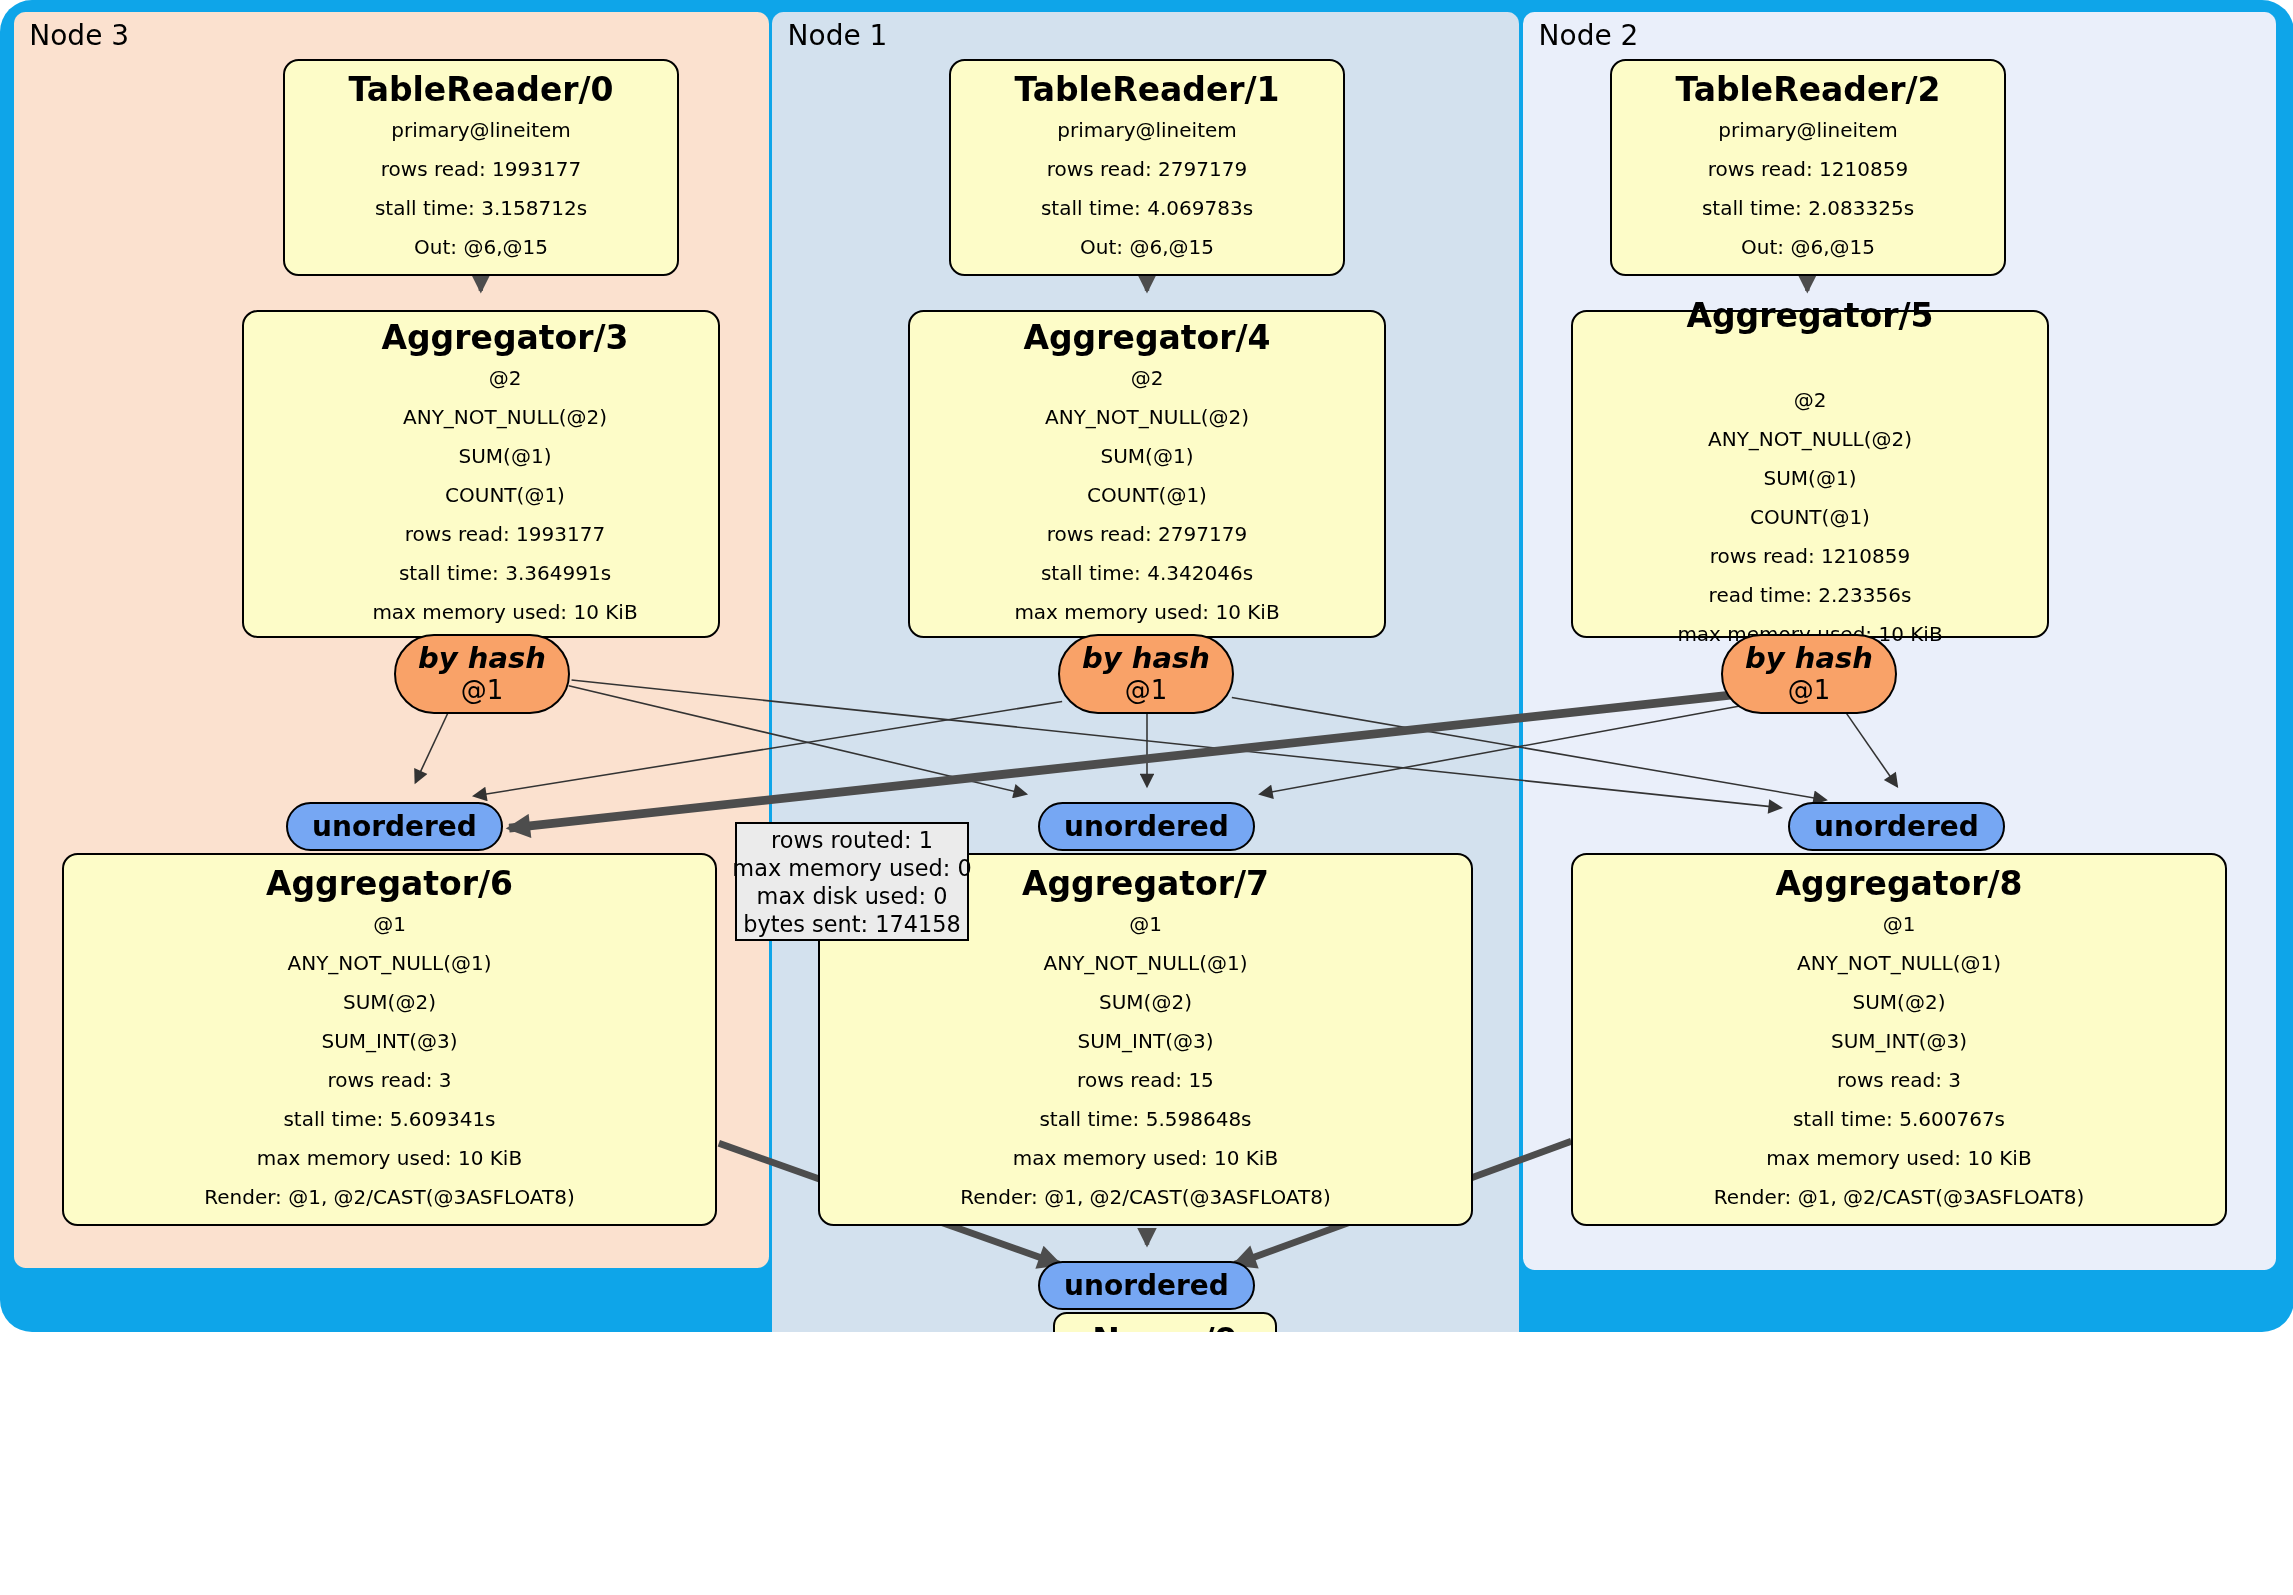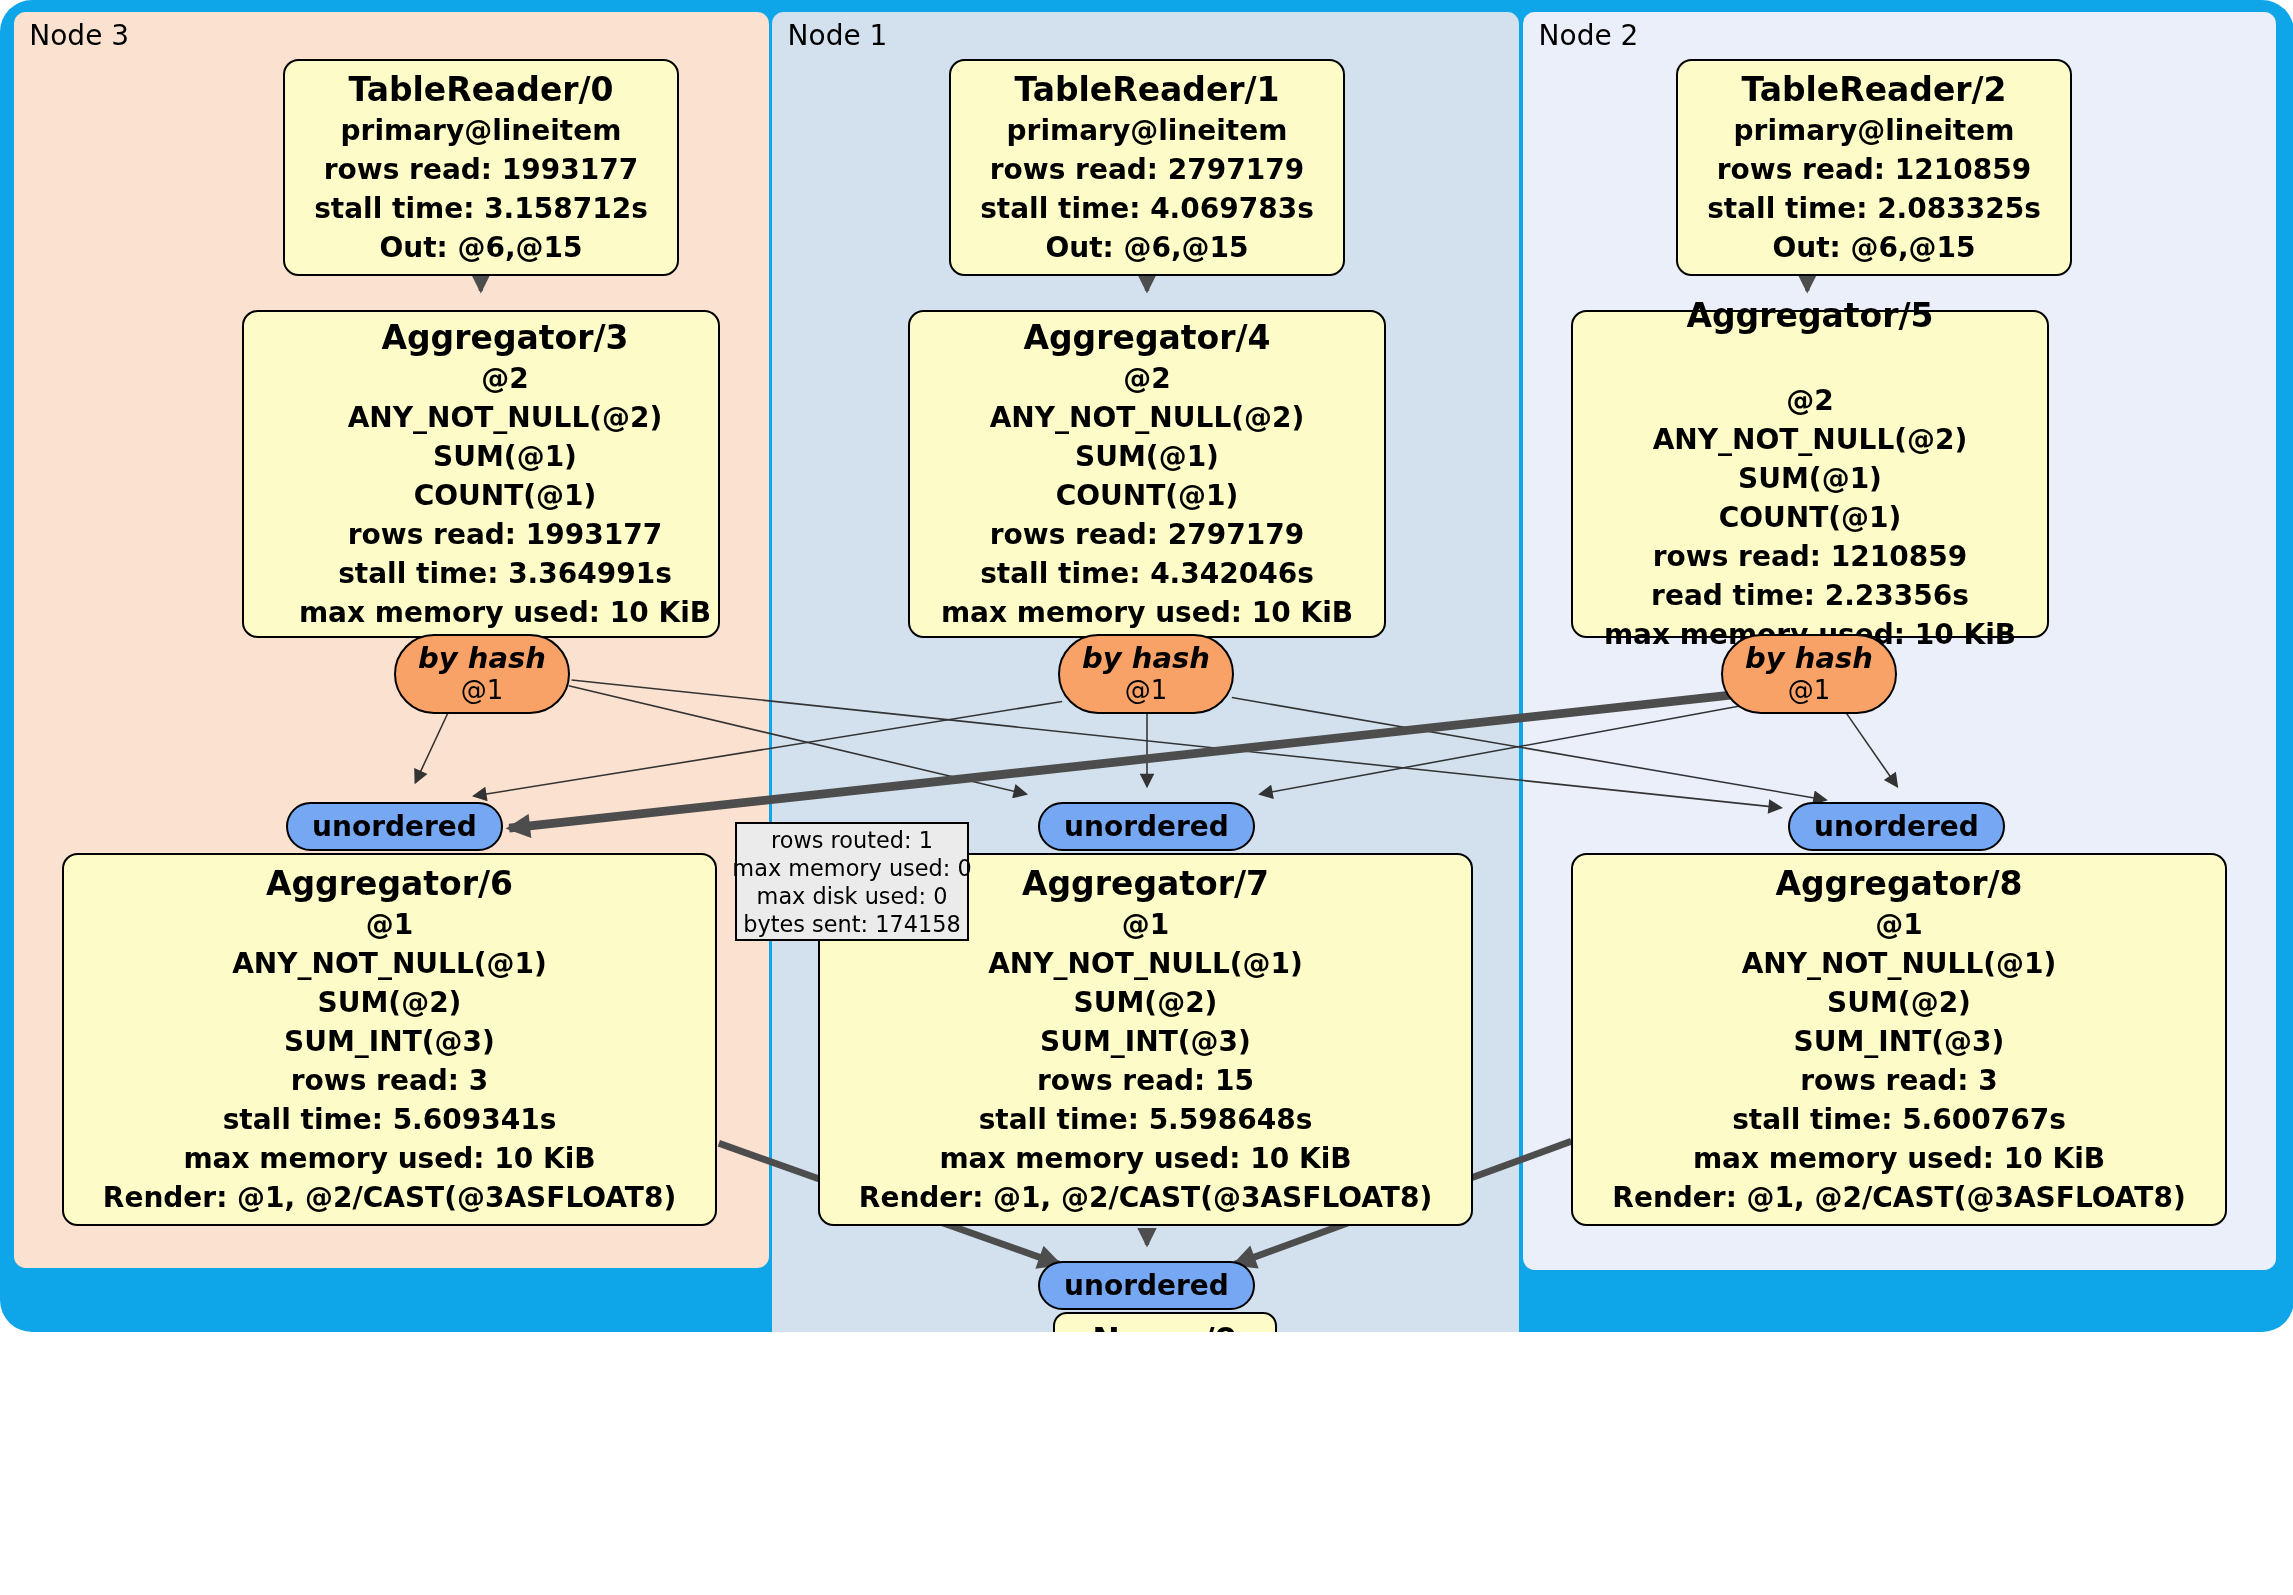--- a/index.html
+++ b/index.html
@@ -11,21 +11,21 @@
   html,body{margin:0;padding:0;background:#ffffff;}
   .canvas{position:relative;width:2294px;height:1332px;background:#0ea5e9;
     font-family:"DejaVu Sans","Liberation Sans",sans-serif;overflow:hidden;border-radius:32px;}
   .region{position:absolute;border-radius:11.7px;}
   .region-label{position:absolute;top:7.8px;left:15.6px;font-size:28px;color:#000;}
   #edges{position:absolute;left:0;top:0;pointer-events:none;}
   .pbox{position:absolute;background:var(--box-fill);border:2.9px solid var(--box-border);
     border-radius:15.6px;display:flex;flex-direction:column;justify-content:center;
     align-items:center;text-align:center;box-sizing:border-box;}
   .ptitle{font-weight:bold;font-size:33px;line-height:43px;color:#000;}
-  .plines div{font-size:28px;line-height:39px;color:#000;white-space:nowrap;font-weight:bold;}
+  .plines div{font-size:20px;line-height:39px;color:#000;white-space:nowrap;}
   .router{position:absolute;width:176px;height:80px;background:var(--router-fill);
     border:2.9px solid #000;border-radius:41px;display:flex;flex-direction:column;
     justify-content:center;align-items:center;box-sizing:border-box;}
   .router .rtitle{font-weight:bold;font-size:29px;line-height:33px;color:#000;font-style:italic;}
   .router .rsub{font-size:26px;line-height:31px;color:#000;}
   .stream{position:absolute;width:217px;height:49px;background:var(--stream-fill);
     border:2.9px solid #000;border-radius:25px;display:flex;justify-content:center;
     align-items:center;font-weight:bold;font-size:28px;color:#000;box-sizing:border-box;}
   .tbox{position:absolute;background:var(--box-fill);border:2.9px solid #000;border-radius:13.7px;
     display:flex;justify-content:center;align-items:center;font-weight:bold;
@@ -92,21 +92,21 @@
   </div>
   <div class="pbox z10" style="left:949px;top:59px;width:396px;height:217px;">
     <div class="ptitle">TableReader/1</div>
     <div class="plines">
         <div>primary@lineitem</div>
         <div>rows read: 2797179</div>
         <div>stall time: 4.069783s</div>
         <div>Out: @6,@15</div>
       </div>
   </div>
-  <div class="pbox z10" style="left:1676px;top:59px;width:396px;height:217px;">
+  <div class="pbox z10" style="left:1610px;top:59px;width:396px;height:217px;">
     <div class="ptitle">TableReader/2</div>
     <div class="plines">
         <div>primary@lineitem</div>
         <div>rows read: 1210859</div>
         <div>stall time: 2.083325s</div>
         <div>Out: @6,@15</div>
       </div>
   </div>
 
   <div class="pbox z10" style="left:242px;top:310px;width:478px;height:328px;padding-left:48px;">

